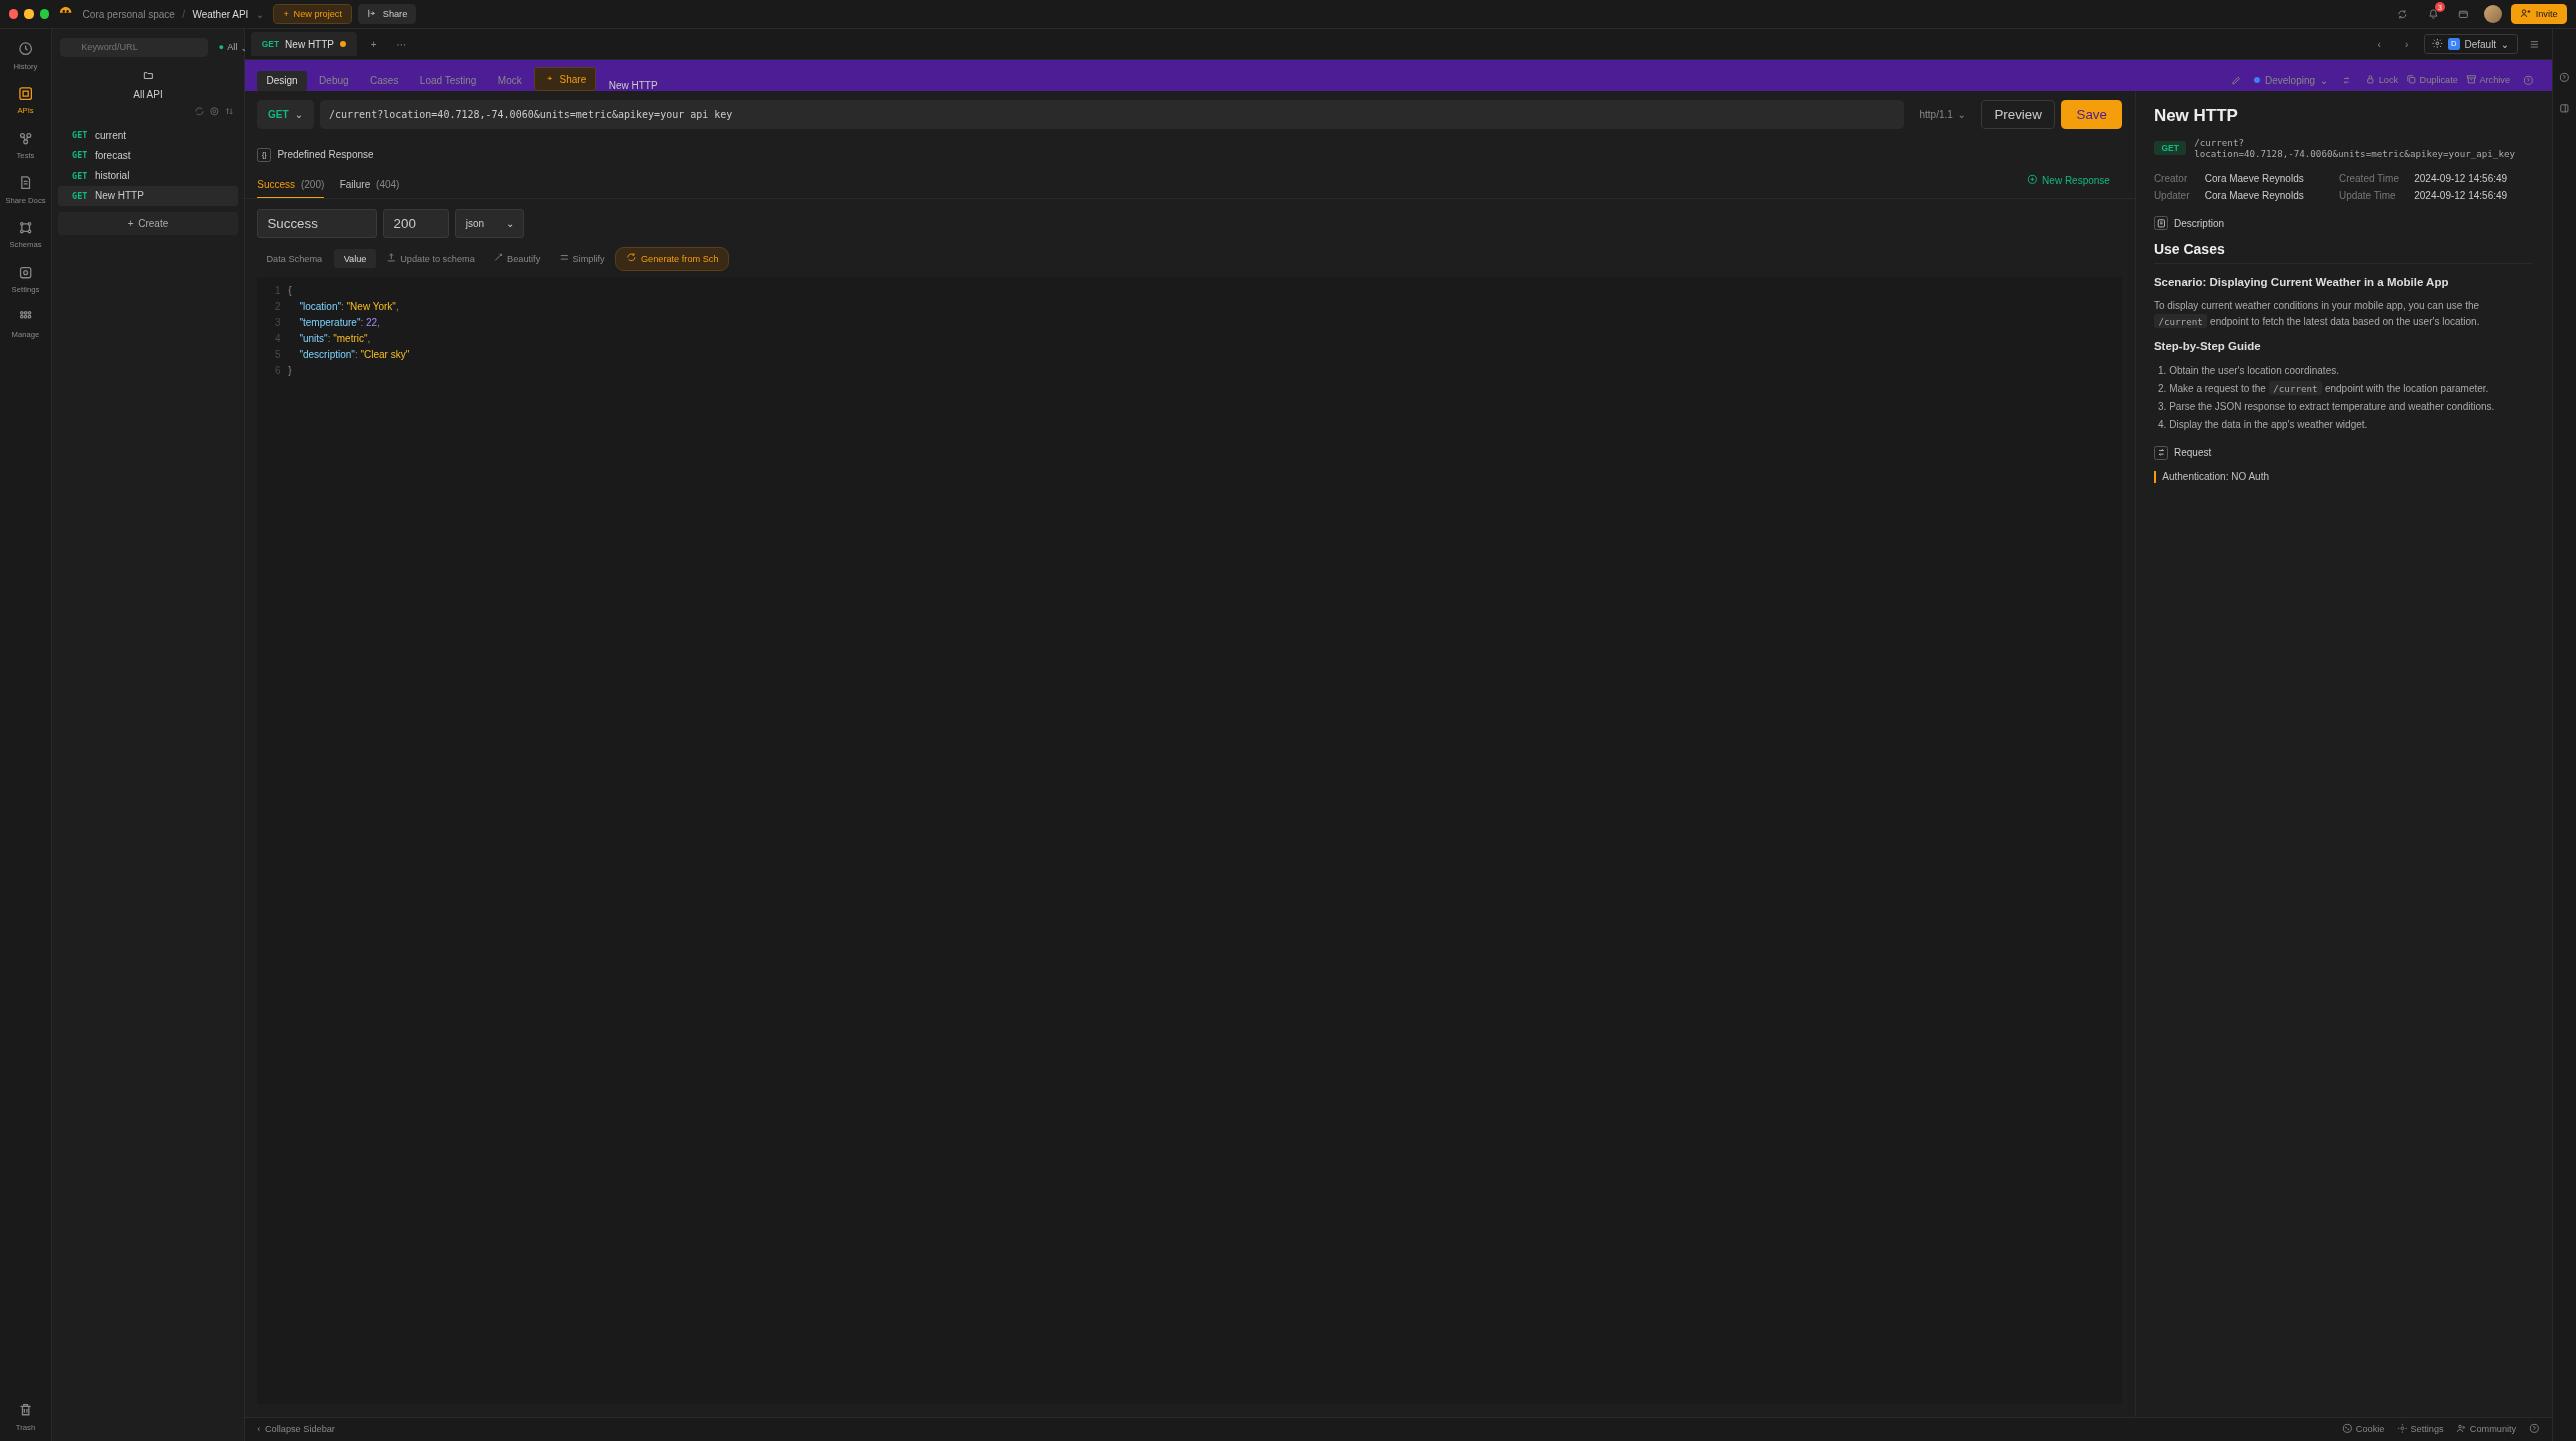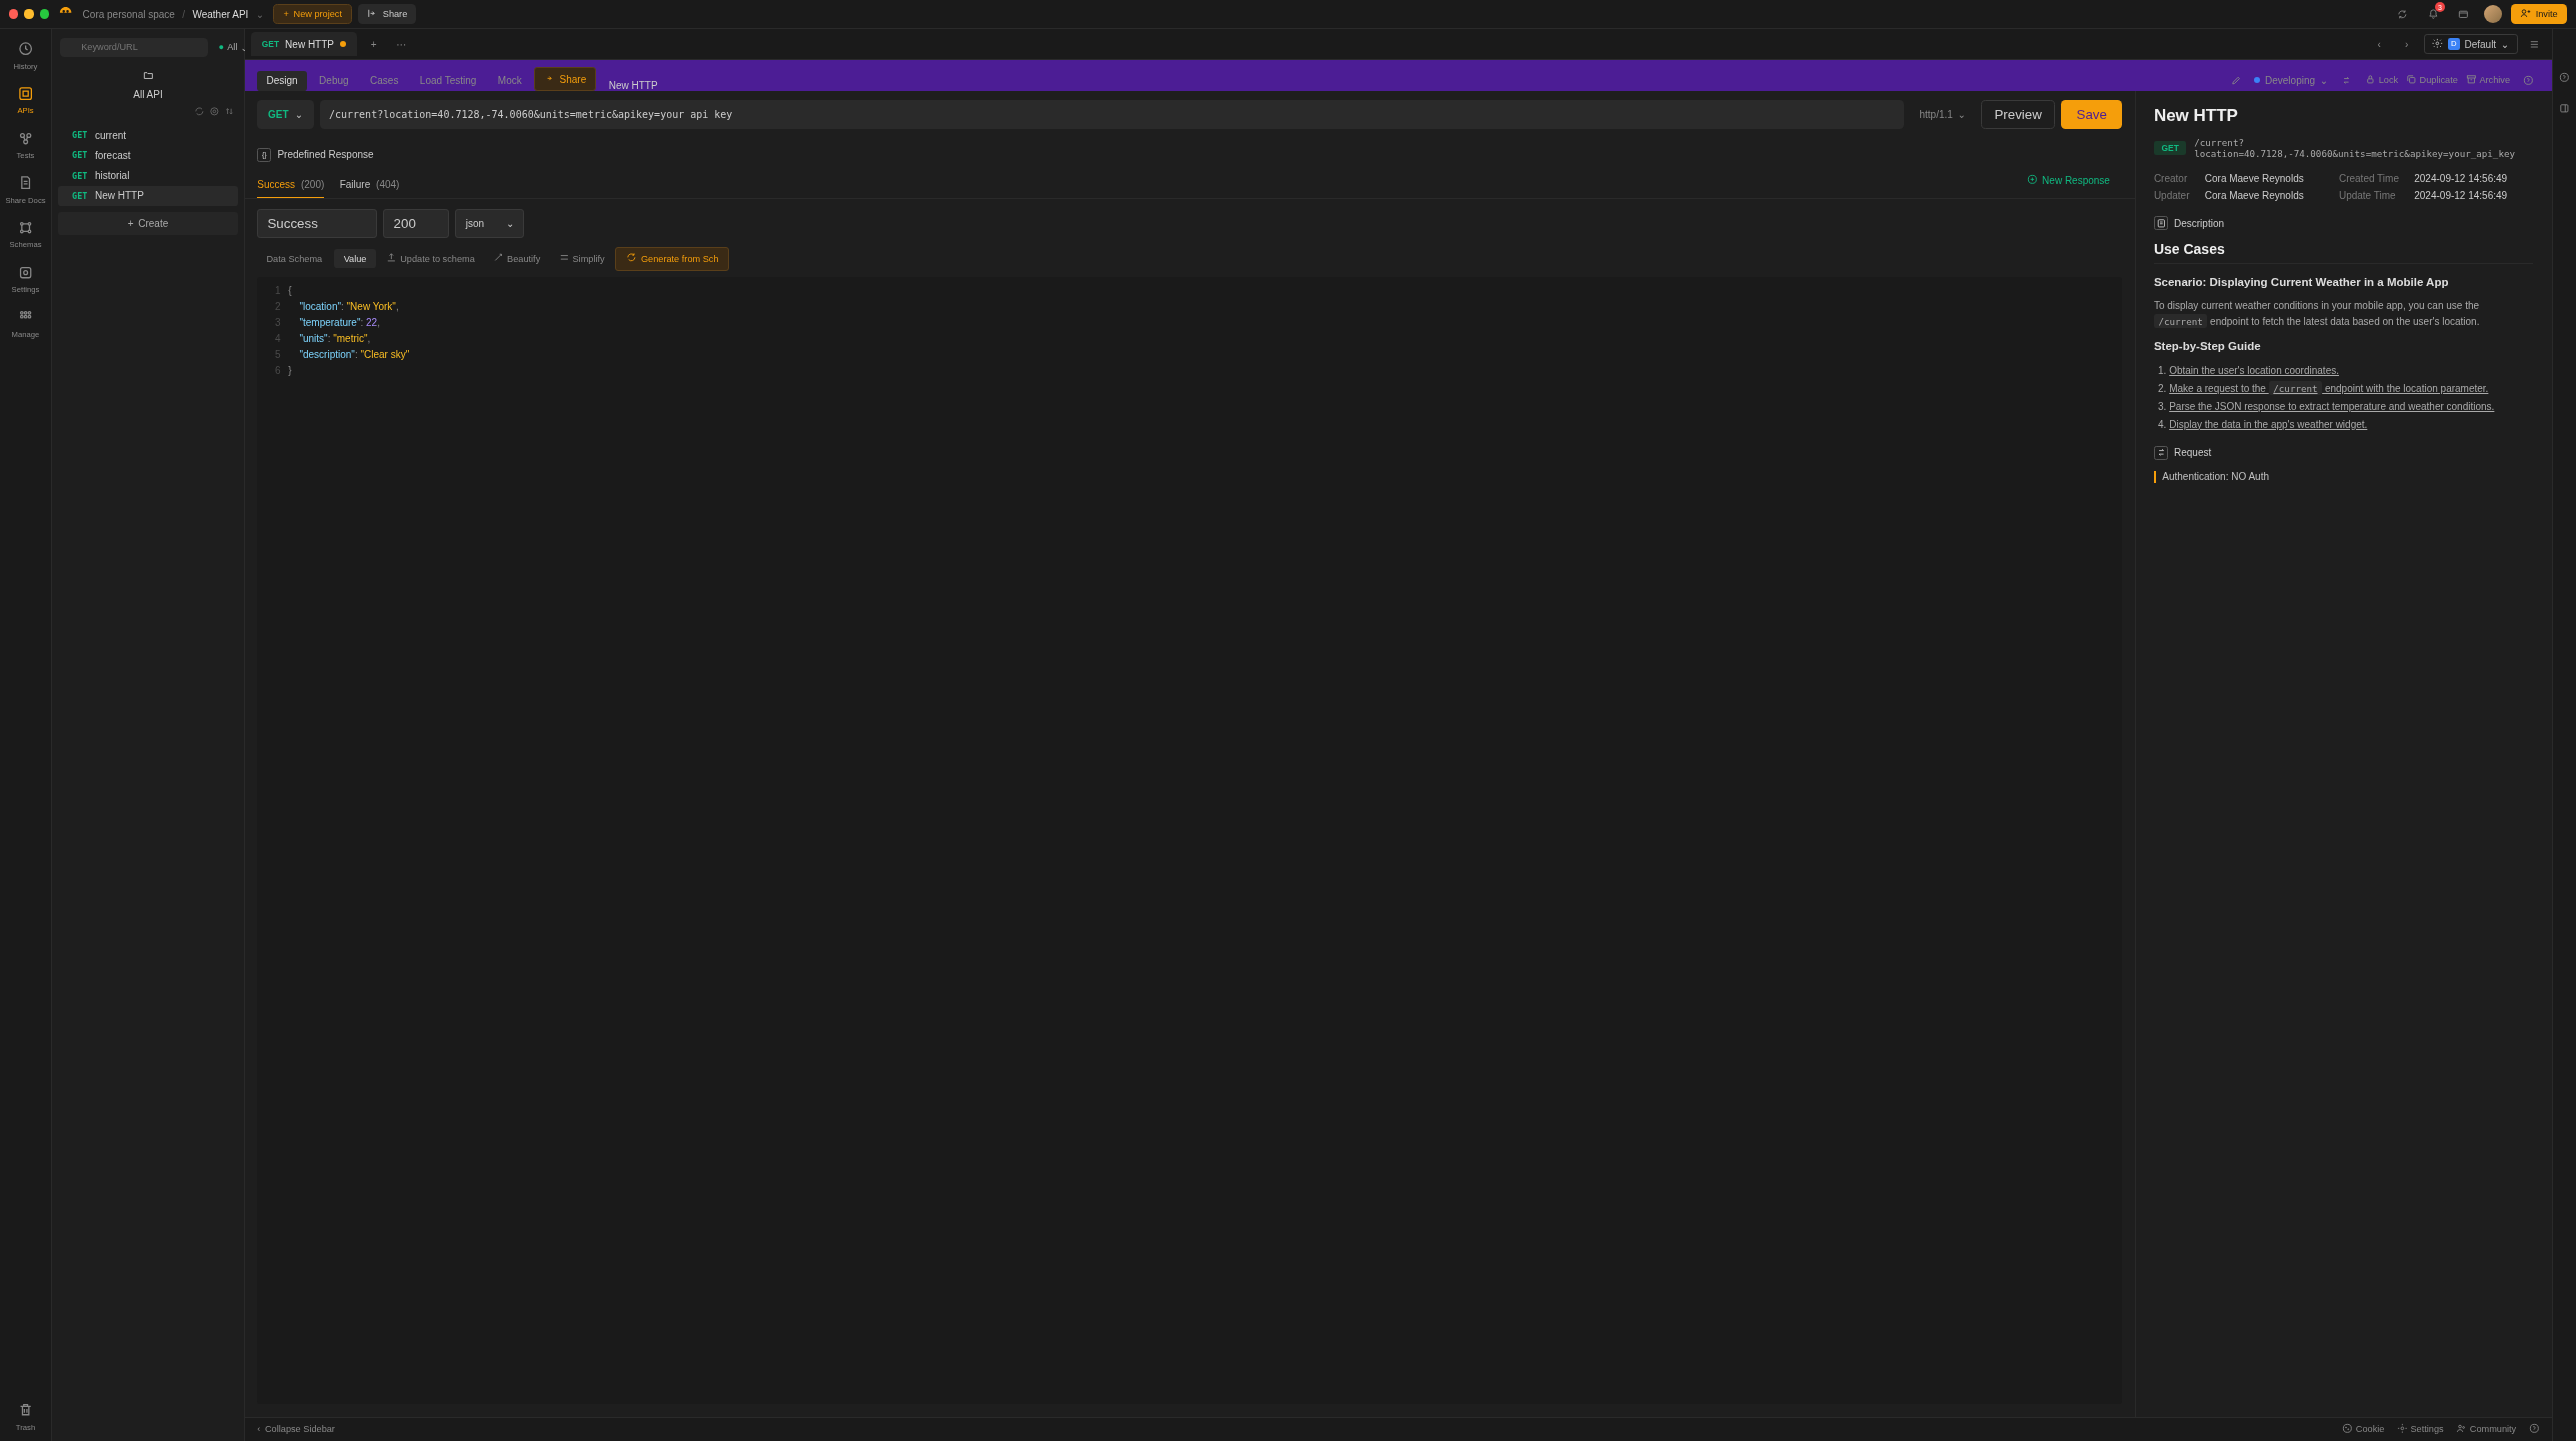--- a/index.html
+++ b/index.html
@@ -101,21 +101,21 @@
 .resp-config { display: flex; gap: 6.1px; padding: 9.2px 12.3px; }
 .cfg-input { background: #2a2a2a; border: 0.8px solid #3a3a3a; border-radius: 3.1px; padding: 6.1px 9.2px; color: #ccc; }
 .cfg-input.name { width: 120px; }
 .cfg-input.code { width: 66px; }
 .cfg-sel { background: #2a2a2a; border: 0.8px solid #3a3a3a; border-radius: 3.1px; padding: 6.1px 9.2px; color: #ccc; display: flex; align-items: center; gap: 6.1px; min-width: 69px; justify-content: space-between; }
 
 .schema-tabs { display: flex; gap: 3.1px; padding: 0 12.3px 6.1px; align-items: center; }
 .schema-tab { padding: 4.6px 9.2px; color: #888; cursor: pointer; border-radius: 3.1px; font-size: 9.2px; }
 .schema-tab.active { background: #2a2a2a; color: #ddd; }
 .schema-action { display: flex; align-items: center; gap: 3.1px; color: #888; font-size: 9.2px; padding: 4.6px 7.7px; cursor: pointer; }
-.gen-btn { background: #3a2a15; color: #f59e0b; padding: 4.6px 9.2px; border-radius: 3px; font-size: 9.2px; display: flex; align-items: center; gap: 4.6px; cursor: pointer; border: 0.8px solid #5a3f1a; white-space: nowrap; overflow: hidden; }
+.gen-btn { background: #3a2a15; color: #f59e0b; padding: 4.6px 9.2px; border-radius: 9px; font-size: 9.2px; display: flex; align-items: center; gap: 4.6px; cursor: pointer; border: 0.8px solid #5a3f1a; white-space: nowrap; overflow: hidden; }
 
 .code-editor { flex: 1; background: #1a1a1a; margin: 0 12.3px 12.3px; border-radius: 3.1px; display: flex; font-family: 'SF Mono', Monaco, monospace; font-size: 10px; overflow: hidden; }
 .gutter { width: 31px; text-align: right; padding: 6.1px 7.7px 6.1px 0; color: #4a4a4a; line-height: 1.6; }
 .code-body { flex: 1; padding: 6.1px 0; line-height: 1.6; }
 .code-body .line { white-space: pre; }
 .tok-key { color: #7dd3fc; }
 .tok-str { color: #fbbf24; }
 .tok-num { color: #a78bfa; }
 .tok-punc { color: #888; }
 
@@ -126,21 +126,21 @@
 .endpoint-badge .path { color: #aaa; font-family: monospace; font-size: 9.2px; }
 .meta-grid { display: grid; grid-template-columns: auto 1fr auto 1fr; gap: 6.1px 15.3px; margin-bottom: 15.3px; font-size: 10px; }
 .meta-grid .lbl { color: #777; }
 .meta-grid .val { color: #ccc; }
 
 .desc-head { display: flex; align-items: center; gap: 6.1px; color: #ccc; font-weight: 500; margin-bottom: 10.7px; }
 .right-panel h3 { color: #eee; font-size: 14px; margin-bottom: 12.3px; padding-bottom: 6.1px; border-bottom: 0.8px solid #2a2a2a; }
 .right-panel h4 { color: #ddd; font-size: 11.5px; margin-bottom: 9.2px; }
 .right-panel p { color: #aaa; line-height: 1.6; margin-bottom: 10.7px; }
 .right-panel code.inline { background: #2a2a2a; padding: 1.5px 4.6px; border-radius: 2.3px; font-family: monospace; font-size: 9.2px; }
-.right-panel ol { padding-left: 15.3px; color: #aaa; line-height: 1.8; margin-bottom: 12.3px; text-decoration: underline; }
+.right-panel ol { padding-left: 15.3px; color: #aaa; line-height: 1.8; margin-bottom: 12.3px; }
 .code-block { background: #2a2a2a; border-radius: 4.6px; padding: 10.7px; font-family: monospace; font-size: 9.2px; color: #aaa; position: relative; line-height: 1.5; margin-bottom: 15.3px; }
 .code-block .url-part { color: #10b981; }
 .copy-icon { position: absolute; top: 7.7px; right: 7.7px; color: #666; cursor: pointer; }
 
 .req-head { display: flex; align-items: center; gap: 6.1px; margin-bottom: 10.7px; color: #ccc; font-weight: 500; }
 .auth-line { display: flex; align-items: center; gap: 6.1px; }
 .auth-bar { width: 2.3px; height: 12.3px; background: #f59e0b; }
 
 .footer { height: 24.5px; border-top: 0.8px solid #2a2a2a; display: flex; align-items: center; padding: 0 12.3px; background: #1a1a1a; font-size: 9.2px; }
 .footer-left { color: #888; display: flex; align-items: center; gap: 4.6px; cursor: pointer; }

